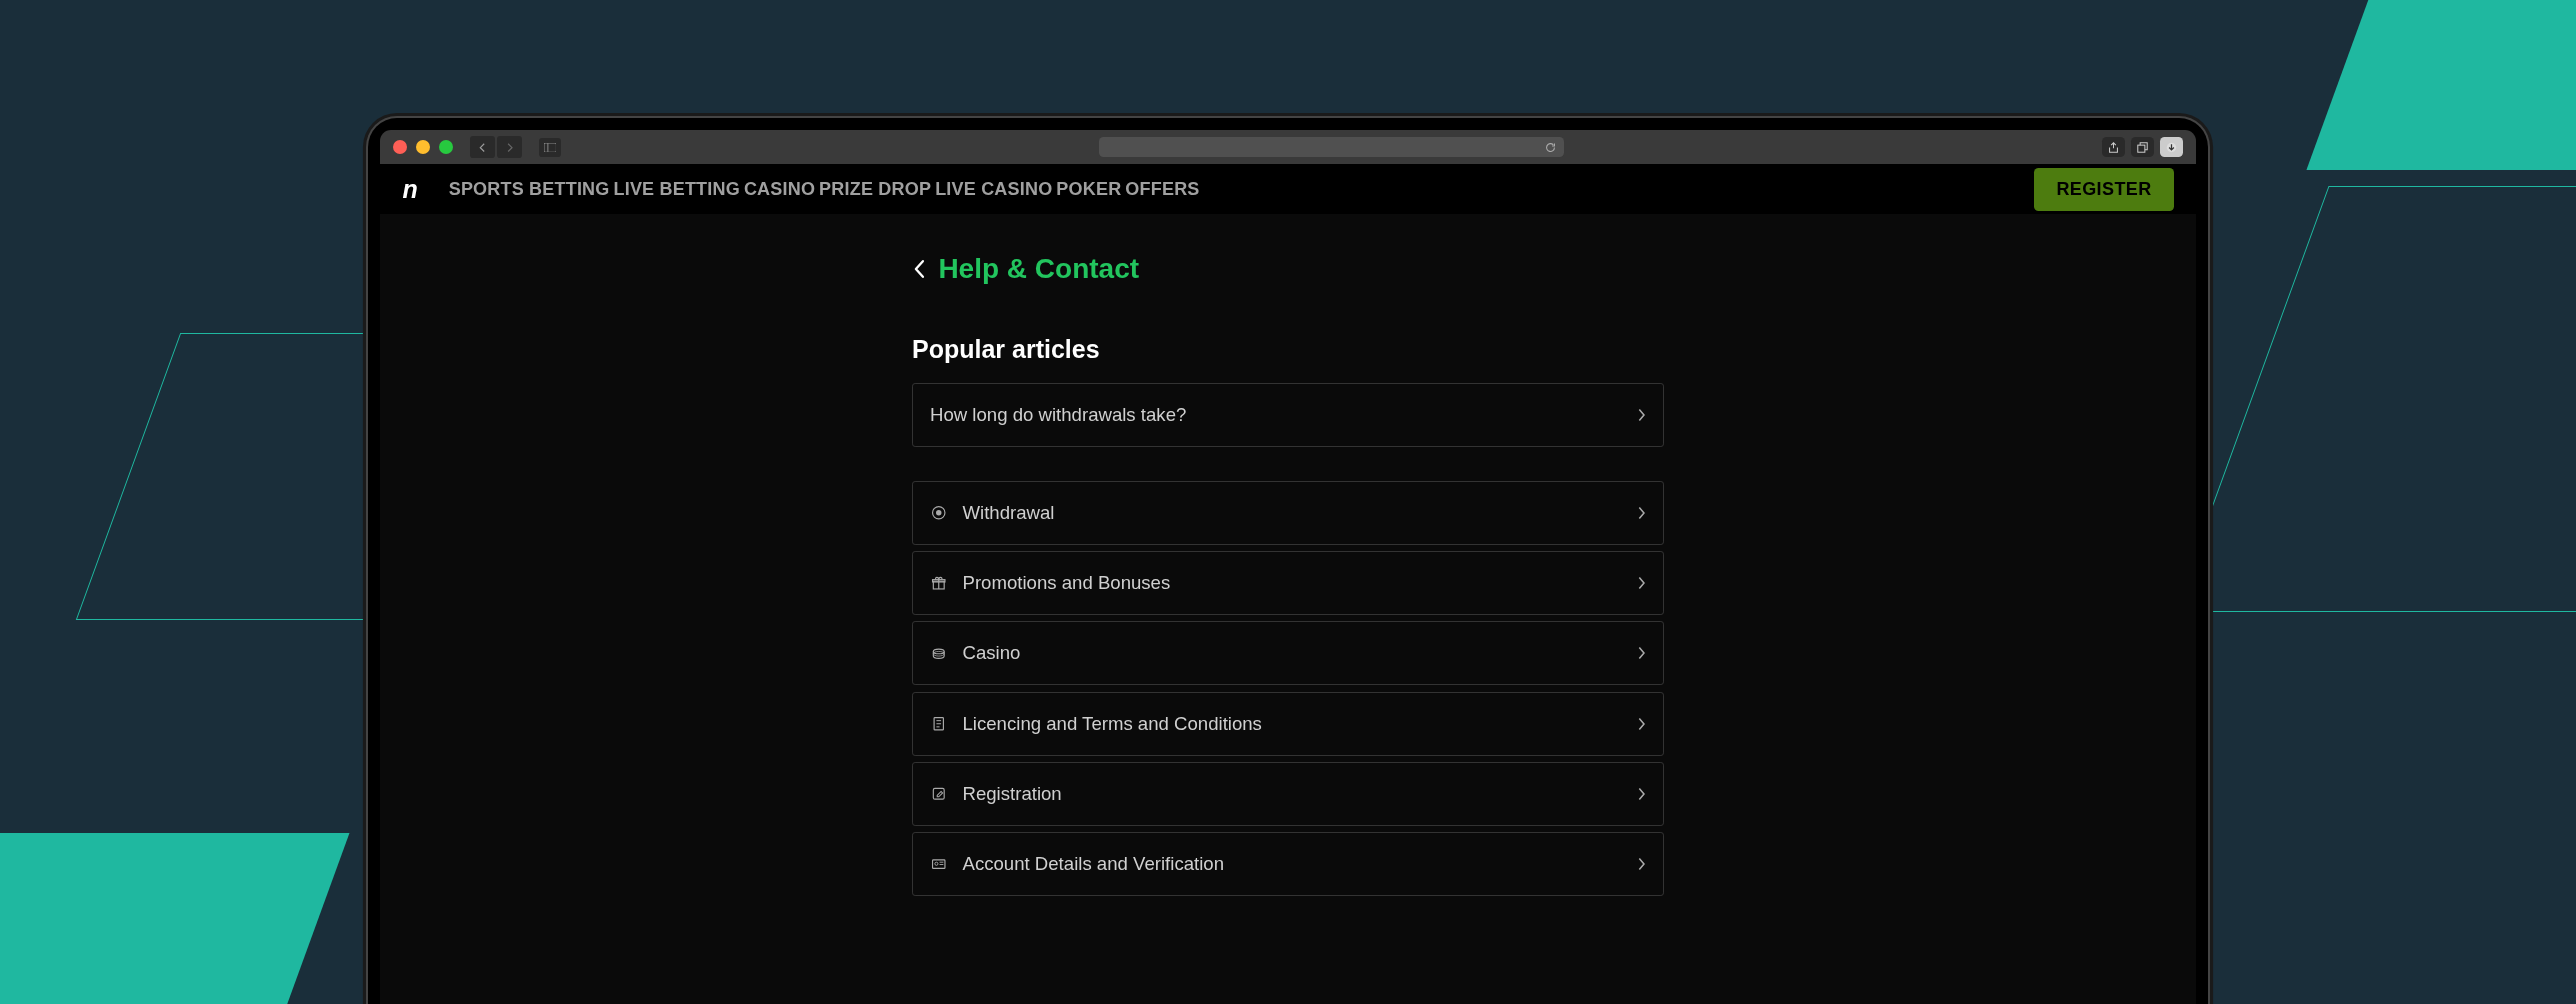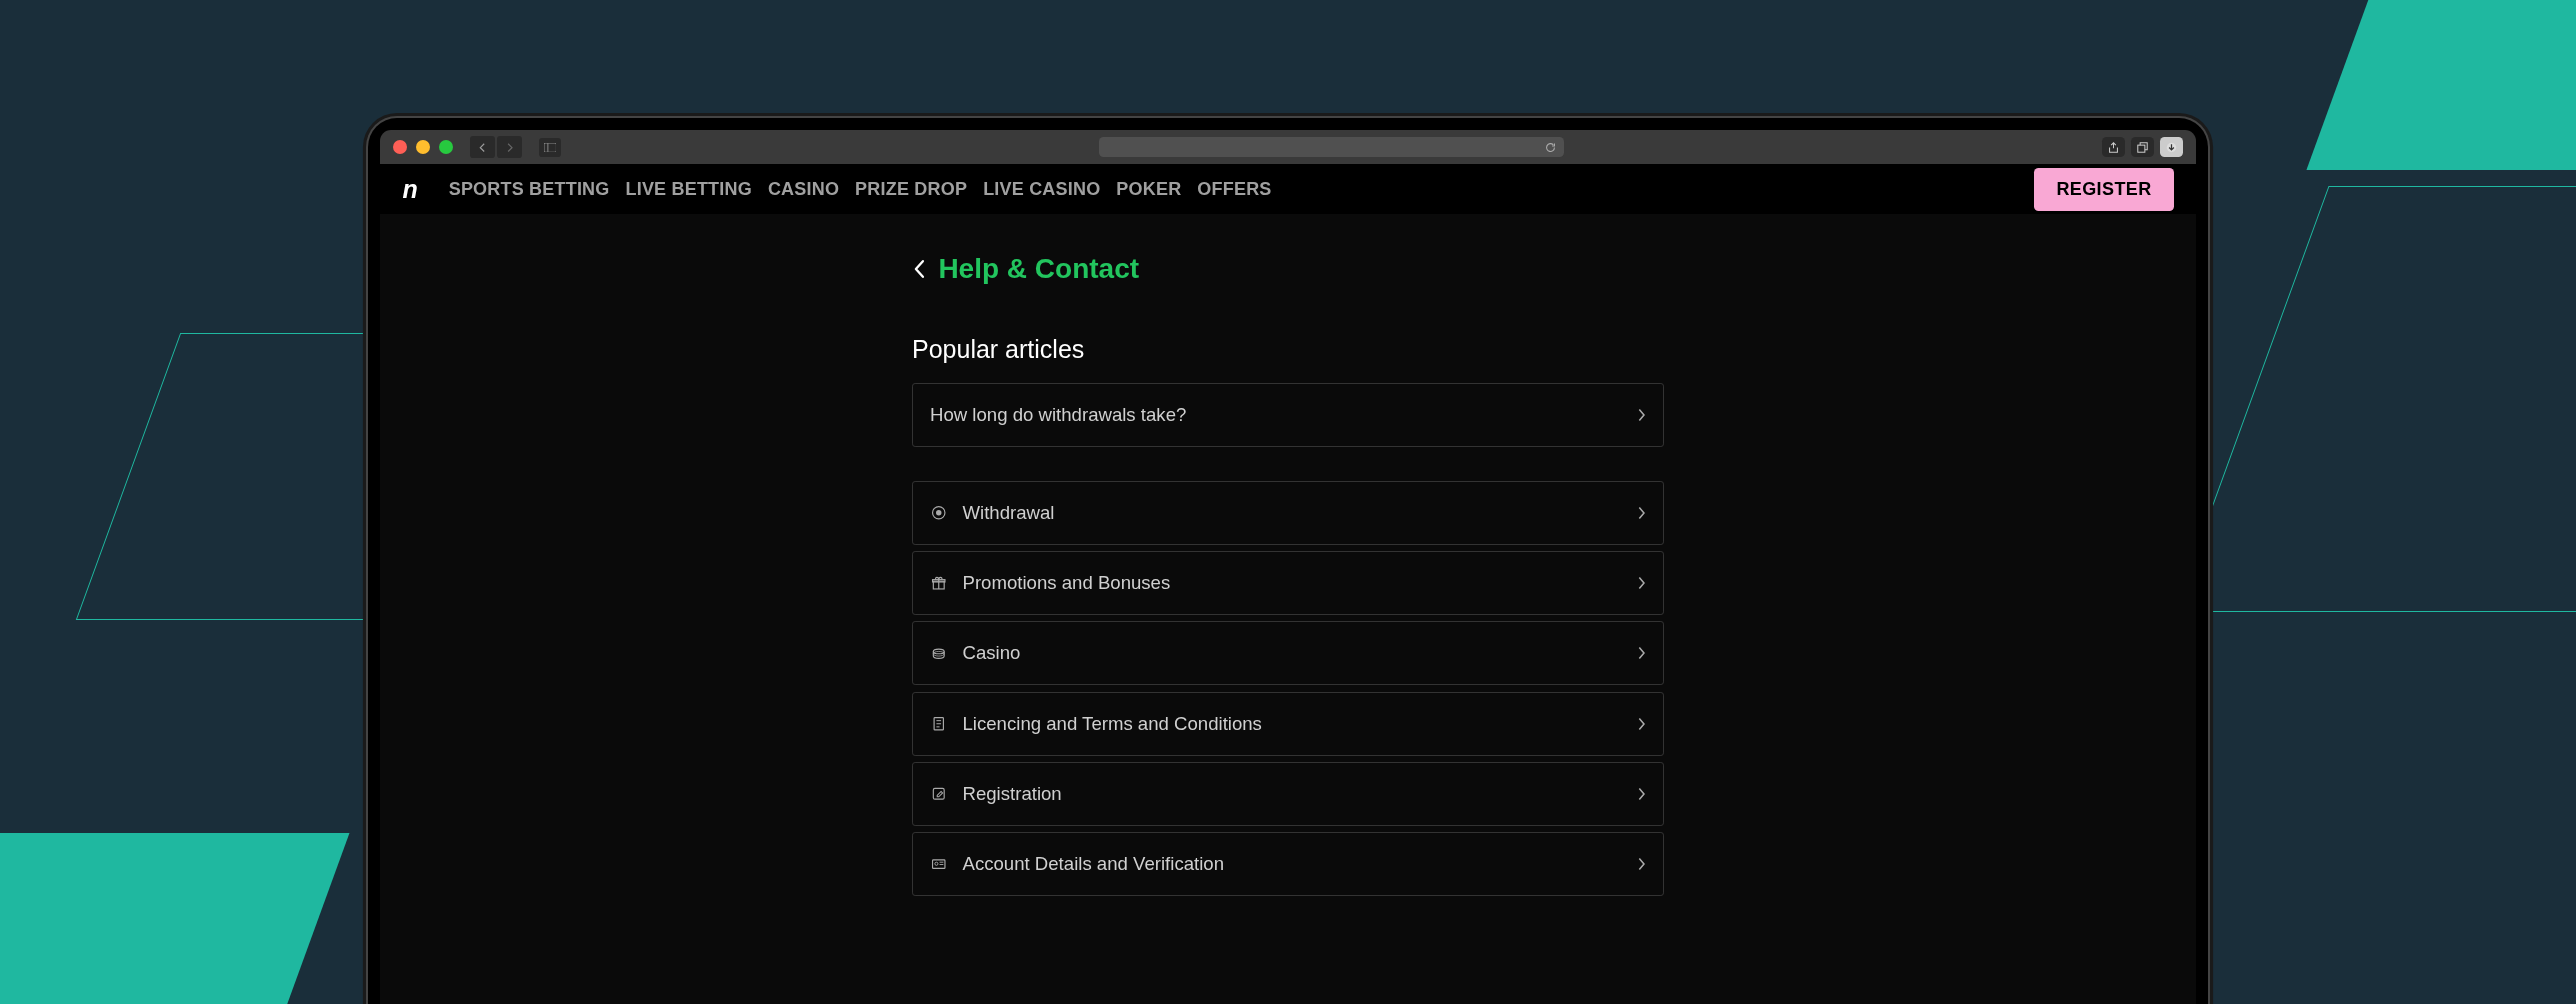--- a/index.html
+++ b/index.html
@@ -122,30 +122,30 @@
     align-items: center;
     padding: 0 22px;
   }
   .logo {
     font-size: 25px;
     font-weight: 900;
     font-style: italic;
     color: #fff;
     margin-right: 31px;
   }
-  .nav-menu { display: flex; gap: 16px; }
+  .nav-menu { display: flex; gap: 4px; }
   .nav-item {
     color: #a0a0a0;
     font-size: 18px;
     font-weight: 600;
     letter-spacing: 0.2px;
   }
   .register-btn {
     margin-left: auto;
-    background: #f9a8d4;
+    background: #4d7c0f;
     color: #000;
     font-weight: 800;
     font-size: 18px;
     padding: 11px 22px;
     border-radius: 4.6px;
     letter-spacing: 0.4px;
   }
 
   
   .content {
@@ -168,21 +168,21 @@
     font-size: 22px;
   }
   .page-title {
     color: #22c55e;
     font-size: 28px;
     font-weight: 800;
   }
   .section-title {
     color: #fff;
     font-size: 25px;
-    font-weight: 400;
+    font-weight: 700;
     margin-bottom: 18.6px;
   }
   .list { display: flex; flex-direction: column; gap: 6.2px; margin-bottom: 34px; }
   .list-item {
     border: 0.8px solid #333;
     border-radius: 3.1px;
     padding: 20px 17px;
     display: flex;
     align-items: center;
     color: #d0d0d0;

